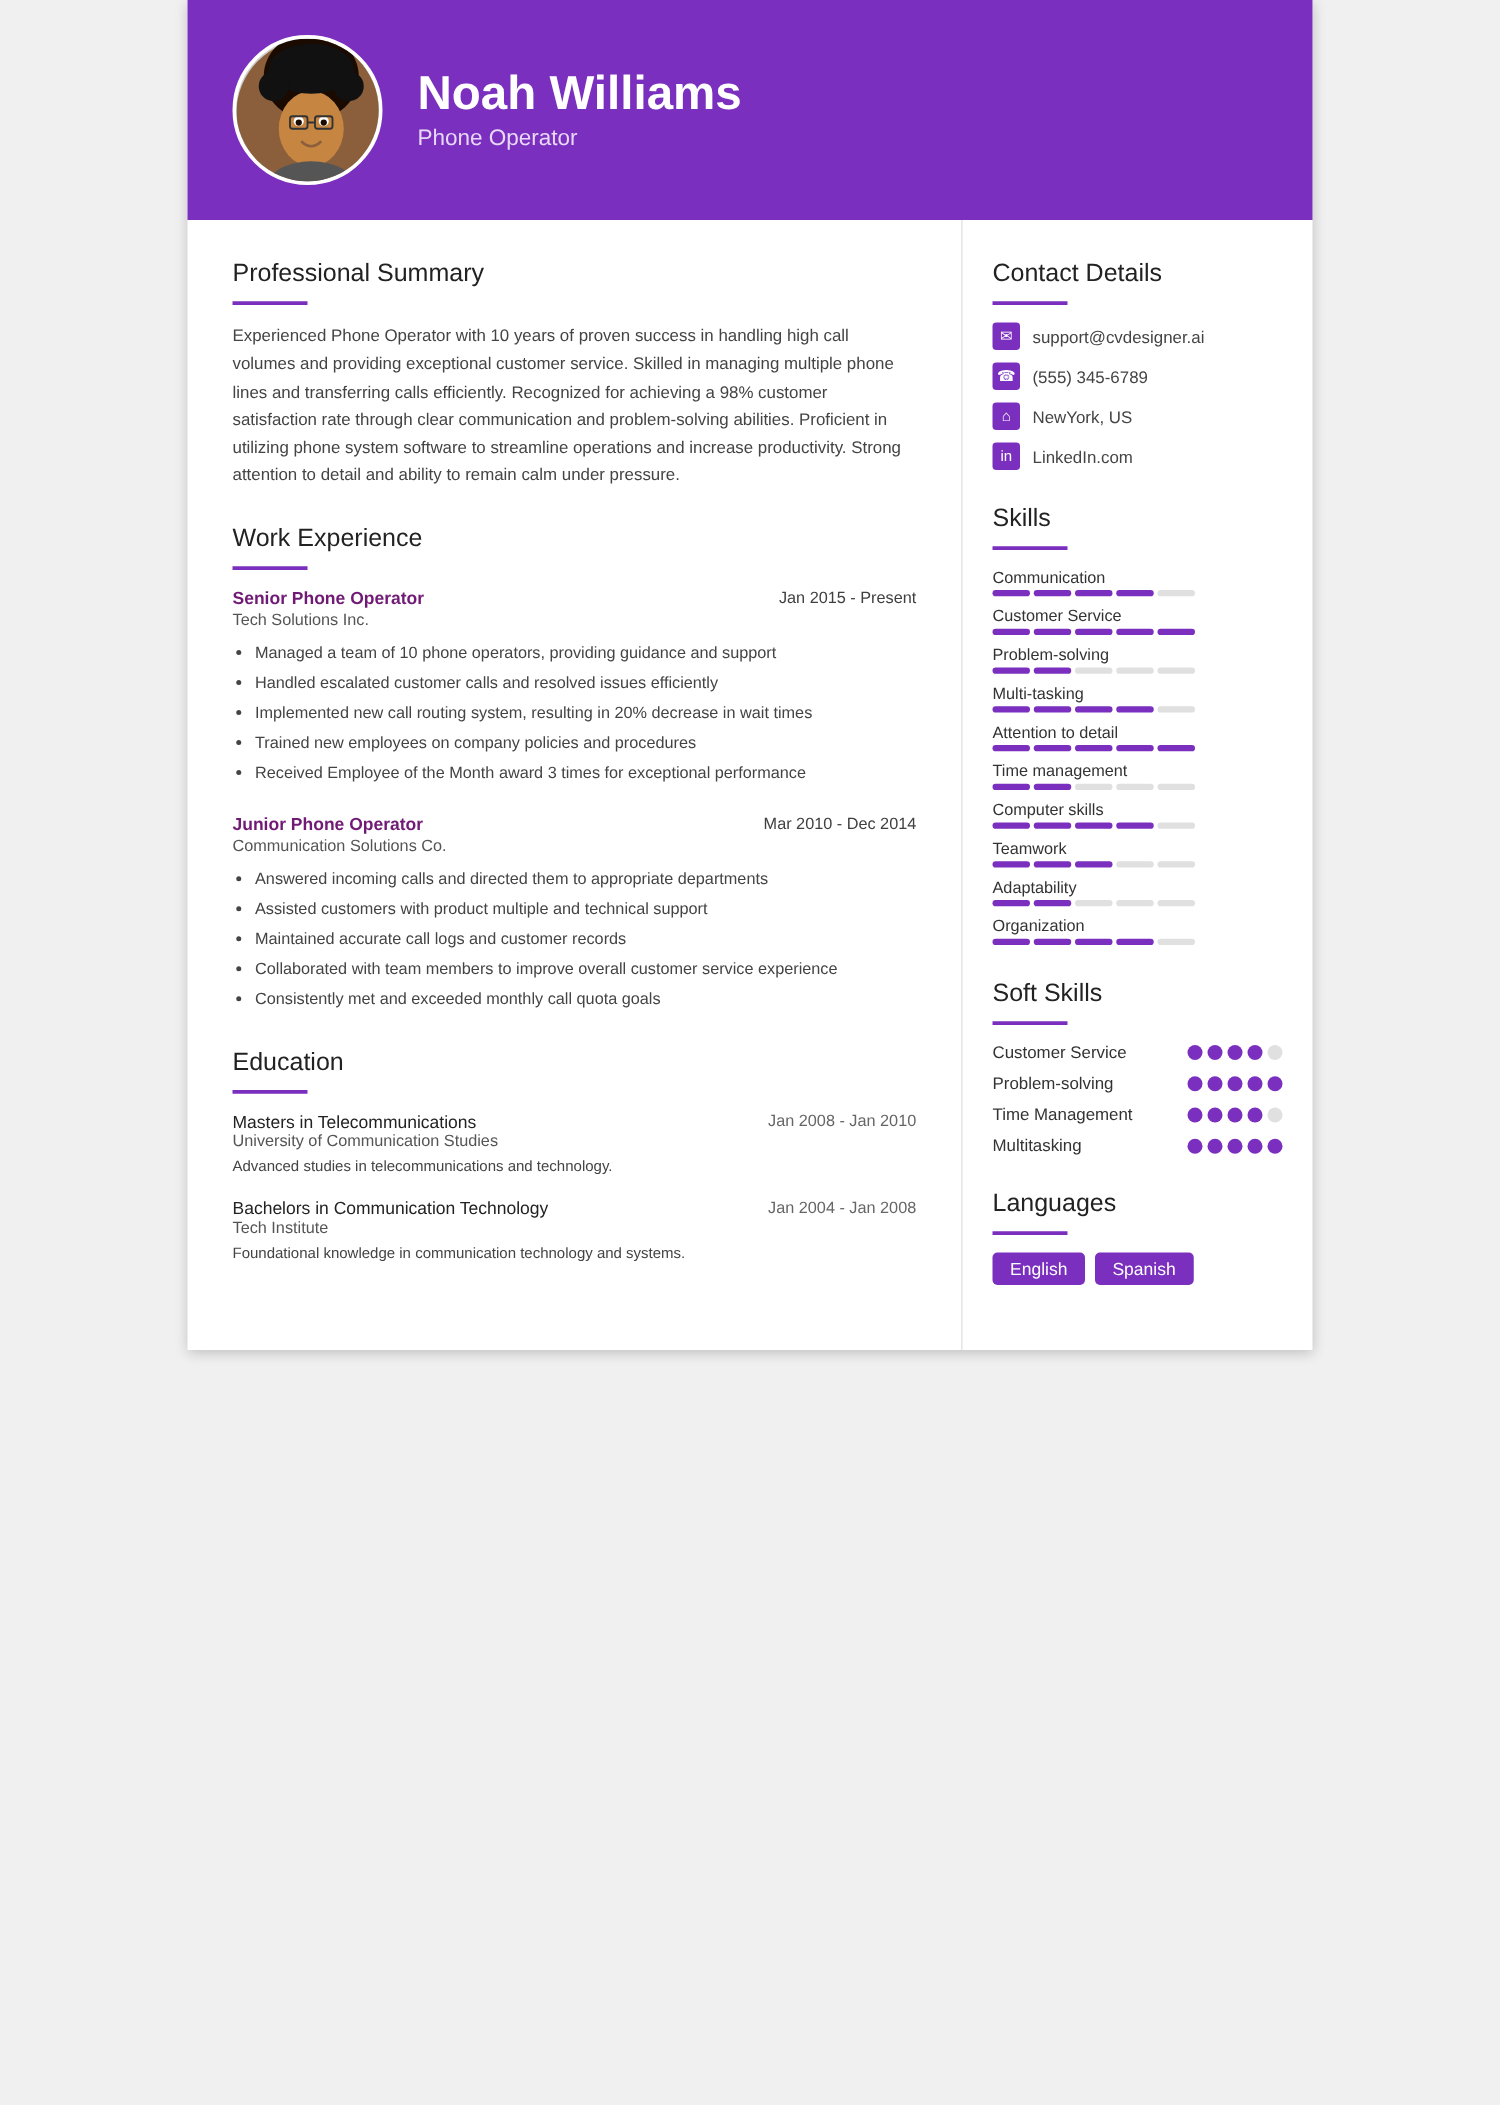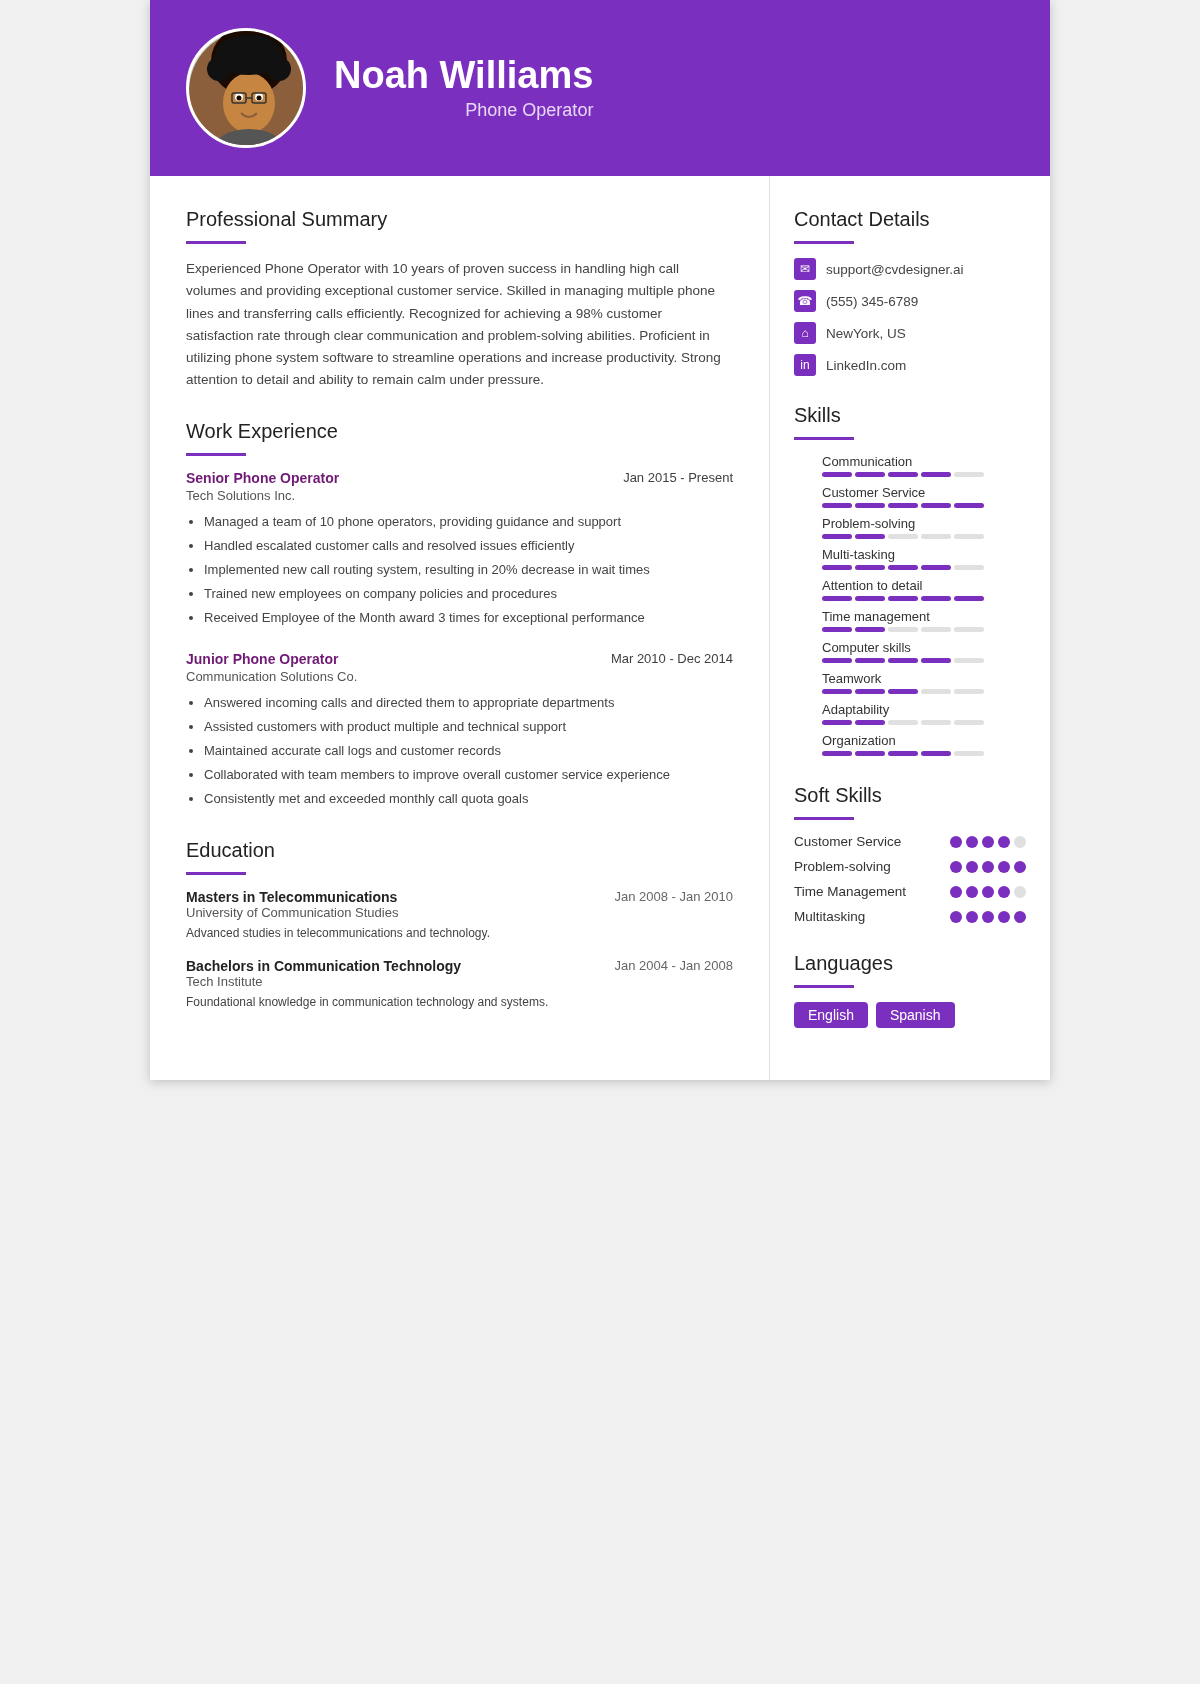--- a/index.html
+++ b/index.html
@@ -26,21 +26,21 @@
     }
     .avatar {
       width: 120px;
       height: 120px;
       border-radius: 50%;
       background: #ccc;
       overflow: hidden;
       flex-shrink: 0;
       border: 3px solid #fff;
     }
-    .header-info { color: #fff; text-align: right; }
+    .header-info { color: #fff; }
     .header-name {
       font-size: 38px;
       font-weight: bold;
       color: #fff;
       line-height: 1.1;
     }
     .header-title {
       font-size: 18px;
       color: #e8d8f8;
       margin-top: 4px;
@@ -117,21 +117,21 @@
     
     .edu-section { }
     .edu-entry { margin-bottom: 16px; }
     .edu-header {
       display: flex;
       justify-content: space-between;
       align-items: flex-start;
     }
     .edu-degree {
       font-size: 14px;
-      font-weight: bold;
+      font-weight: normal;
       color: #222;
     }
     .edu-dates {
       font-size: 13px;
       color: #666;
       white-space: nowrap;
     }
     .edu-school {
       font-size: 13px;
       color: #555;
@@ -159,21 +159,21 @@
       border-radius: 3px;
       display: flex;
       align-items: center;
       justify-content: center;
       color: #fff;
       font-size: 12px;
       flex-shrink: 0;
     }
     
     .skills-section { margin-bottom: 28px; }
-    .skill-item { margin-bottom: 8px; margin-left: 28px; }
+    .skill-item { margin-bottom: 8px; }
     .skill-name {
       font-size: 13px;
       color: #333;
       margin-bottom: 3px;
     }
     .seg-filled { background: #7B2FBE; }
     .seg-empty { background: #e0e0e0; }
     
     .skill-bar-wrap {
       display: flex;

